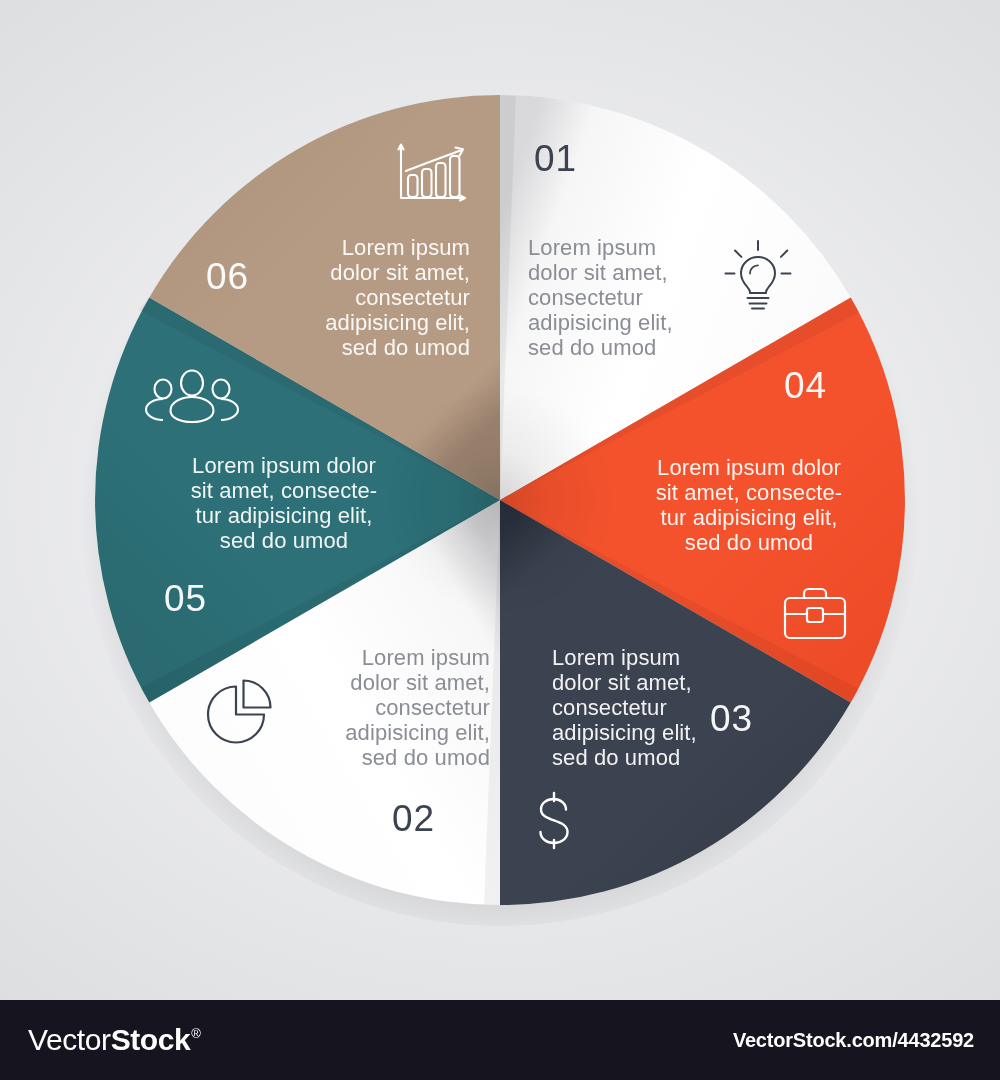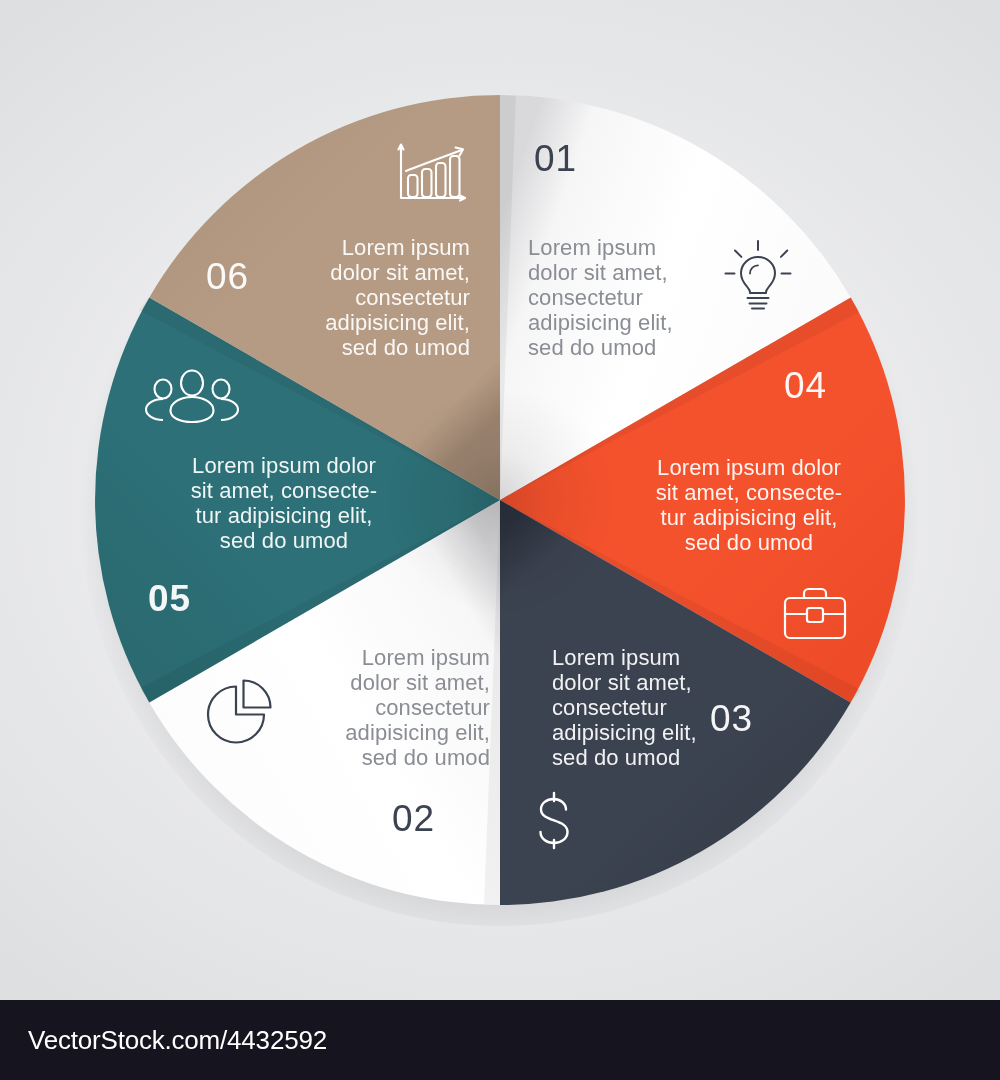--- a/index.html
+++ b/index.html
@@ -72,23 +72,23 @@
     font-size: 30px;
     letter-spacing: -0.4px;
     display: flex;
     align-items: baseline;
   }
   #brand .thin { font-weight: 300; }
   #brand .bold { font-weight: 700; }
   #brand .reg  { font-size: 13px; position: relative; top: -12px; margin-left: 1px; }
   #footer-url {
     color: #ffffff;
-    font-size: 26px;
+    font-size: 20px;
     letter-spacing: -0.2px;
-    font-weight: 400;
+    font-weight: 700;
   }
 </style>
 </head>
 <body>
 
 <div id="stage">
 
   <div id="canvas-area">
 
     <svg class="pie-svg" viewBox="0 0 1000 1000">
@@ -217,21 +217,21 @@
 consectetur
 adipisicing elit,
 sed do umod</div>
     <div class="icon-holder" style="left:196px; top:672px;">
       <svg width="82" height="82" viewBox="0 0 82 82" fill="none" stroke="#3C4350" stroke-width="2.2" stroke-linejoin="round">
         <path d="M40 14.5a28 28 0 1 0 28 28H40z"></path>
         <path d="M47.5 8.5v27h27A27 27 0 0 0 47.5 8.5z"></path>
       </svg>
     </div>
 
-    <div class="seg-num light-num" style="left:148px; top:570px;font-weight:bold;">05</div>
+    <div class="seg-num light-num" style="left:164px; top:570px;">05</div>
     <div class="seg-text light-text" style="left:186px; top:453px; width:196px; text-align:center;">Lorem ipsum dolor
 sit amet, consecte-
 tur adipisicing elit,
 sed do umod</div>
     <div class="icon-holder" style="left:142px; top:368px;">
       <svg width="100" height="56" viewBox="0 0 100 56" fill="none" stroke="#FFFFFF" stroke-width="2.1" stroke-linejoin="round">
         <ellipse cx="21" cy="21" rx="8.5" ry="9.5"></ellipse>
         <path d="M21 31c-9.5 0-17 4.8-17 10.5S11.5 52 21 52"></path>
         <ellipse cx="79" cy="21" rx="8.5" ry="9.5"></ellipse>
         <path d="M79 31c9.5 0 17 4.8 17 10.5S88.5 52 79 52"></path>
@@ -255,16 +255,21 @@
         <rect x="43" y="21" width="9.5" height="34" rx="3.2"></rect>
         <rect x="57" y="14" width="9.5" height="41" rx="3.2"></rect>
         <path d="M13 29C28 23 50 15 69 8"></path>
         <path d="M62.5 5.5 70 7.2l-3.4 6.3"></path>
       </svg>
     </div>
 
   </div>
 
   <div id="footer">
+    <div id="brand">
+      <span class="thin">Vector</span>
+        <span class="bold">Stock</span>
+        <span class="reg">®</span>
+    </div>
     <div id="footer-url">VectorStock.com/4432592</div>
   </div>
 
 </div>
 
 </body></html>

